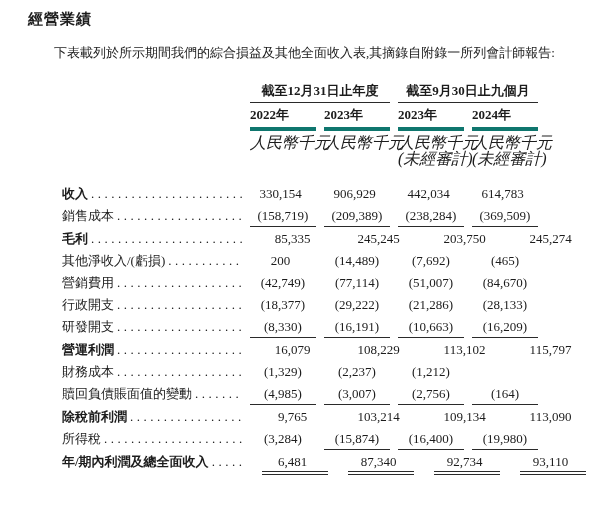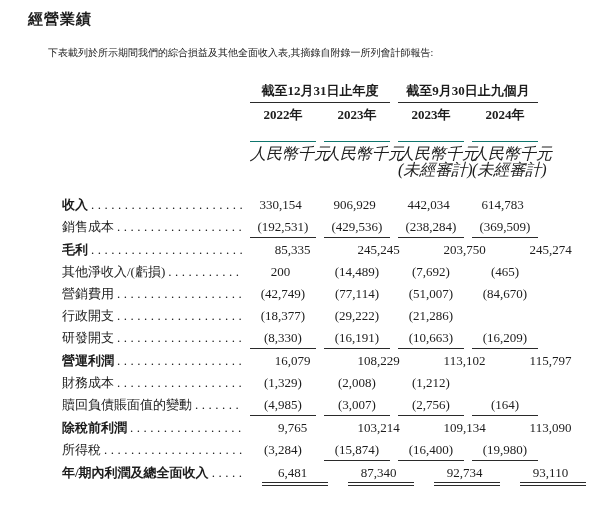--- a/index.html
+++ b/index.html
@@ -15,21 +15,21 @@
     font-family: "Liberation Serif", "DejaVu Serif", serif;
   }
   .title {
     margin: 10px 0 0 28px;
     font-size: 15px;
     font-weight: bold;
     letter-spacing: 1px;
   }
   .intro {
     margin: 12px 28px 0 28px;
-    font-size: 10px;
+    font-size: 13px;
     line-height: 23px;
     text-indent: 2em;
     text-align: justify;
   }
   .fintable {
     margin: 18px 0 0 62px;
     width: 476px;
     font-size: 13px;
   }
   .hrow { display: flex; align-items: flex-end; }
@@ -44,25 +44,25 @@
     line-height: 17px;
     padding-bottom: 3px;
     border-bottom: 1px solid #2a2a2a;
     white-space: nowrap;
   }
   .yrow { margin-top: 3px; }
   .yhead {
     width: 66px;
     margin-left: 8px;
     flex: none;
-    text-align: center;
+    text-align: left;
     font-weight: bold;
     line-height: 17px;
-    padding-bottom: 18px;
-    border-bottom: 1px solid #0f766e;
+    padding-bottom: 4px;
+    border-bottom: 4px solid #0f766e;
     white-space: nowrap;
   }
   .urow { margin-top: 4px; }
   .unit {
     width: 66px;
     margin-left: 8px;
     flex: none;
     text-align: center;
     font-style: italic;
     font-size: 16px;
@@ -154,22 +154,22 @@
     <div class="num pos">330,154</div>
     <div class="num pos">906,929</div>
     <div class="num pos">442,034</div>
     <div class="num pos">614,783</div>
   </div>
       <div class="drow">
     <div class="dlabel">
       <span class="txt">銷售成本</span>
       <span class="leader"></span>
     </div>
-    <div class="num rule-s">(192,531)</div>
-    <div class="num rule-s">(429,536)</div>
+    <div class="num rule-s">(158,719)</div>
+    <div class="num rule-s">(209,389)</div>
     <div class="num rule-s">(238,284)</div>
     <div class="num rule-s">(369,509)</div>
   </div>
       <div class="drow bold gap">
     <div class="dlabel">
       <span class="txt">毛利</span>
       <span class="leader"></span>
     </div>
     <div class="num pos">85,335</div>
     <div class="num pos">245,245</div>
@@ -197,20 +197,21 @@
     <div class="num">(84,670)</div>
   </div>
       <div class="drow">
     <div class="dlabel">
       <span class="txt">行政開支</span>
       <span class="leader"></span>
     </div>
     <div class="num">(18,377)</div>
     <div class="num">(29,222)</div>
     <div class="num">(21,286)</div>
+    <div class="num">(28,133)</div>
   </div>
       <div class="drow">
     <div class="dlabel">
       <span class="txt">研發開支</span>
       <span class="leader"></span>
     </div>
     <div class="num rule-s">(8,330)</div>
     <div class="num rule-s">(16,191)</div>
     <div class="num rule-s">(10,663)</div>
     <div class="num rule-s">(16,209)</div>
@@ -224,21 +225,21 @@
     <div class="num pos">108,229</div>
     <div class="num pos">113,102</div>
     <div class="num pos">115,797</div>
   </div>
       <div class="drow">
     <div class="dlabel">
       <span class="txt">財務成本</span>
       <span class="leader"></span>
     </div>
     <div class="num">(1,329)</div>
-    <div class="num">(2,008)</div>
+    <div class="num">(2,237)</div>
     <div class="num">(1,212)</div>
   </div>
       <div class="drow">
     <div class="dlabel">
       <span class="txt">贖回負債賬面值的變動</span>
       <span class="leader"></span>
     </div>
     <div class="num rule-s">(4,985)</div>
     <div class="num rule-s">(3,007)</div>
     <div class="num rule-s">(2,756)</div>

